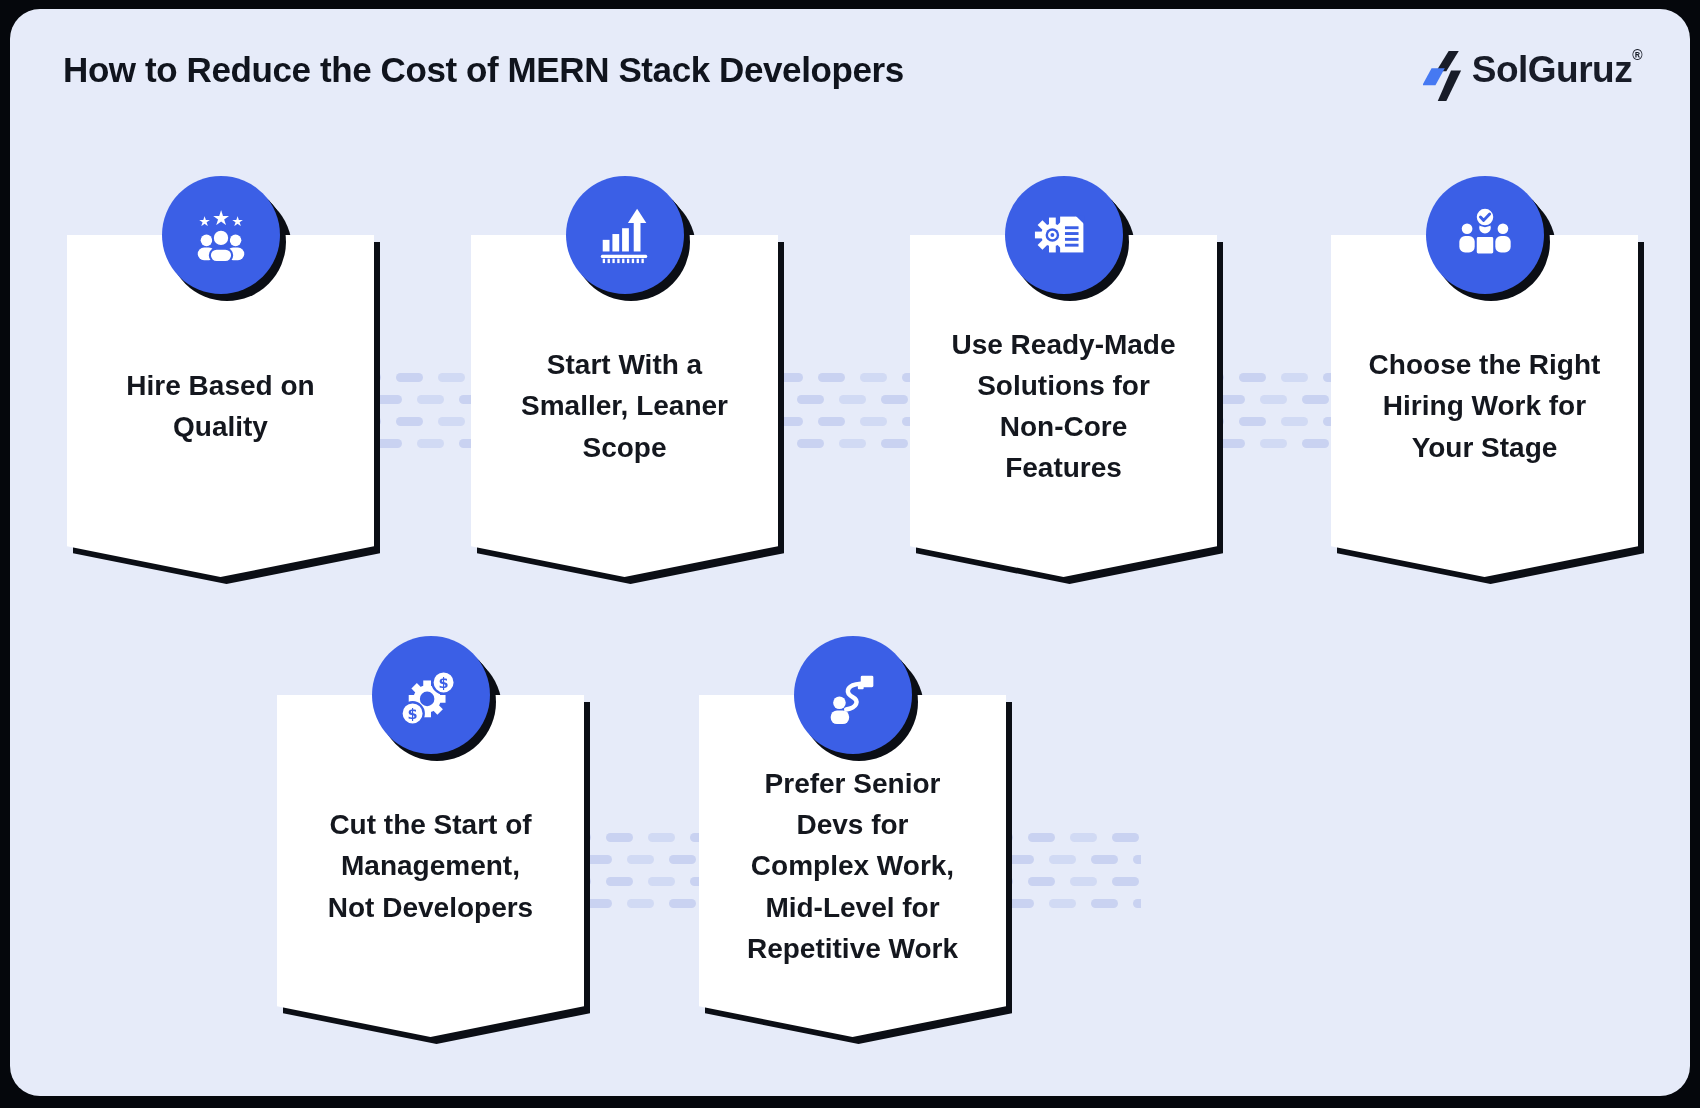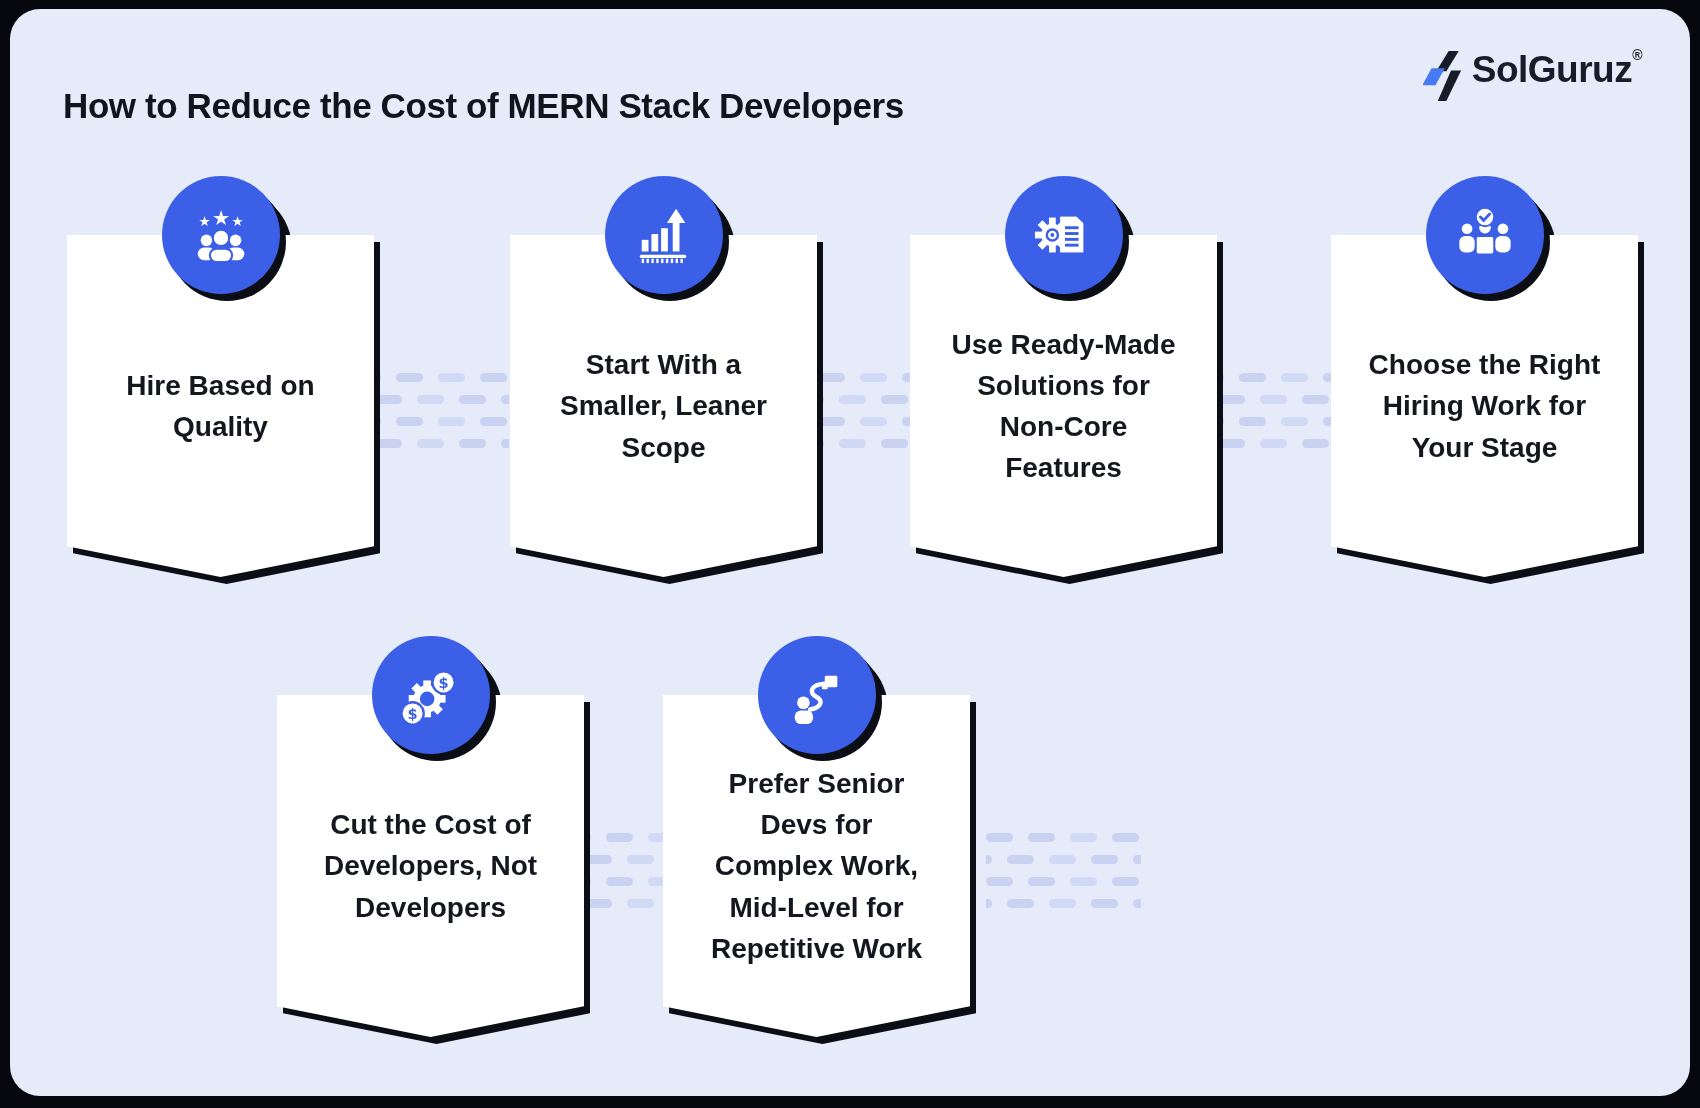--- a/index.html
+++ b/index.html
@@ -1,42 +1,42 @@
 <!DOCTYPE html>
 <html style="--accent: #3B5FE6; --bg: #E6EBF9; --dash: #C9D2F1;"><head>
 <meta charset="utf-8">
 <style>
   html,body{margin:0;padding:0;background:#000;}
   .canvas{position:relative;width:1700px;height:1108px;background:#05070c;overflow:hidden;
           font-family:"Liberation Sans",sans-serif;}
   .panel{position:absolute;left:10px;top:9px;right:10px;bottom:12px;border-radius:30px;
          background:var(--bg,#E6EBF9);}
   .page-title{position:absolute;left:63px;top:50px;font-size:35px;font-weight:800;
-              color:#10141D;letter-spacing:-0.4px;margin-top:36px;}
+              color:#10141D;letter-spacing:-0.4px;}
   
   .logo{position:absolute;top:46px;right:58px;display:flex;align-items:flex-start;gap:7px;}
   .logo svg{display:block;margin-top:2px;}
   .logo-text{font-size:37px;font-weight:700;color:#181C28;letter-spacing:-0.5px;line-height:1.3;}
   .logo-reg{font-size:14px;font-weight:700;color:#181C28;vertical-align:top;line-height:1;position:relative;top:2px;}
   
   .card{position:absolute;width:307px;height:342px;filter:drop-shadow(6px 7px 0 #0B0E15);z-index:2;}
   .card-shape{position:absolute;inset:0;background:#fff;
               clip-path:polygon(0 0,100% 0,100% 91%,50% 100%,0 91%);
               display:flex;align-items:center;justify-content:center;}
   .card-label{padding:0 37px;text-align:center;font-size:28px;line-height:1.47;font-weight:700;
               color:#14171E;}
   .icon-circle{position:absolute;left:50%;top:0;transform:translate(-50%,-50%);
                width:118px;height:118px;border-radius:50%;background:var(--accent,#3B5FE6);
                box-shadow:6px 7px 0 #0B0E15;display:flex;align-items:center;justify-content:center;
                z-index:3;}
   .icon-circle svg{width:62px;height:62px;display:block;}
   
   .r1{top:235px;} .r2{top:695px;}
-  .c1{left:67px;} .c2{left:510px;} .c3{left:910px;text-decoration:underline;} .c4{left:1331px;}
-  .c5{left:277px;} .c6{left:663px;text-decoration:underline;} .c7{left:1121px;}
+  .c1{left:67px;} .c2{left:471px;} .c3{left:910px;text-decoration:underline;} .c4{left:1331px;}
+  .c5{left:277px;} .c6{left:699px;text-decoration:underline;} .c7{left:1121px;}
   
   .connector{position:absolute;width:155px;height:92px;overflow:hidden;z-index:1;}
   .k1{left:354px;top:368px;} .k2{left:776px;top:368px;} .k3{left:1197px;top:368px;}
   .k4{left:564px;top:828px;} .k5{left:986px;top:828px;}
   .dash-row{height:9px;margin-bottom:13px;white-space:nowrap;}
   .dash-row:nth-child(even){margin-left:-21px;}
   .dash{display:inline-block;width:27px;height:9px;border-radius:4.5px;margin-right:15px;
         background:var(--dash,#C9D2F1);}
   .dash:nth-child(3n){opacity:.72;}
 </style>
@@ -178,21 +178,21 @@
         <circle cx="32" cy="24.5" r="7" fill="#fff" stroke="#3B5FE6" stroke-width="2"></circle>
         <rect x="22.5" y="33" width="19" height="19" rx="2.5" fill="#fff" stroke="#3B5FE6" stroke-width="2"></rect>
         <circle cx="32" cy="13.5" r="9.5" fill="#fff" stroke="#3B5FE6" stroke-width="2"></circle>
         <path d="M27.3 13.5 l3.3 3.4 6.2-6.6" fill="none" stroke="#3B5FE6" stroke-width="3" stroke-linecap="round" stroke-linejoin="round"></path>
       </svg>
     </div>
   </div>
 
   <div class="card r2 c5">
     <div class="card-shape">
-      <div class="card-label">Cut the Cost of Developers, Not Developers</div>
+      <div class="card-label">Cut the Start of Management, Not Developers</div>
     </div>
     <div class="icon-circle">
       <svg viewBox="0 0 64 64">
         <g>
           <rect x="24" y="17" width="8" height="9" fill="#fff" transform="rotate(0,28,36)"></rect>
           <rect x="24" y="17" width="8" height="9" fill="#fff" transform="rotate(45,28,36)"></rect>
           <rect x="24" y="17" width="8" height="9" fill="#fff" transform="rotate(90,28,36)"></rect>
           <rect x="24" y="17" width="8" height="9" fill="#fff" transform="rotate(135,28,36)"></rect>
           <rect x="24" y="17" width="8" height="9" fill="#fff" transform="rotate(180,28,36)"></rect>
           <rect x="24" y="17" width="8" height="9" fill="#fff" transform="rotate(225,28,36)"></rect>

